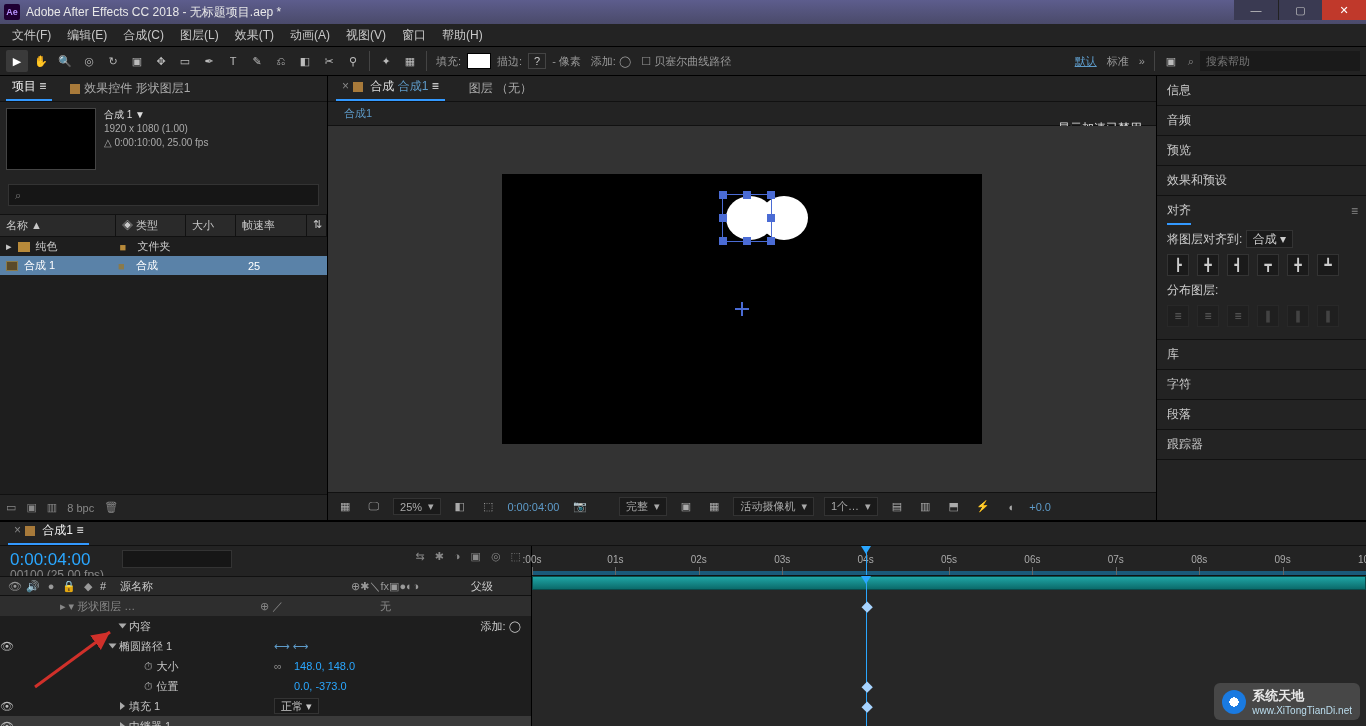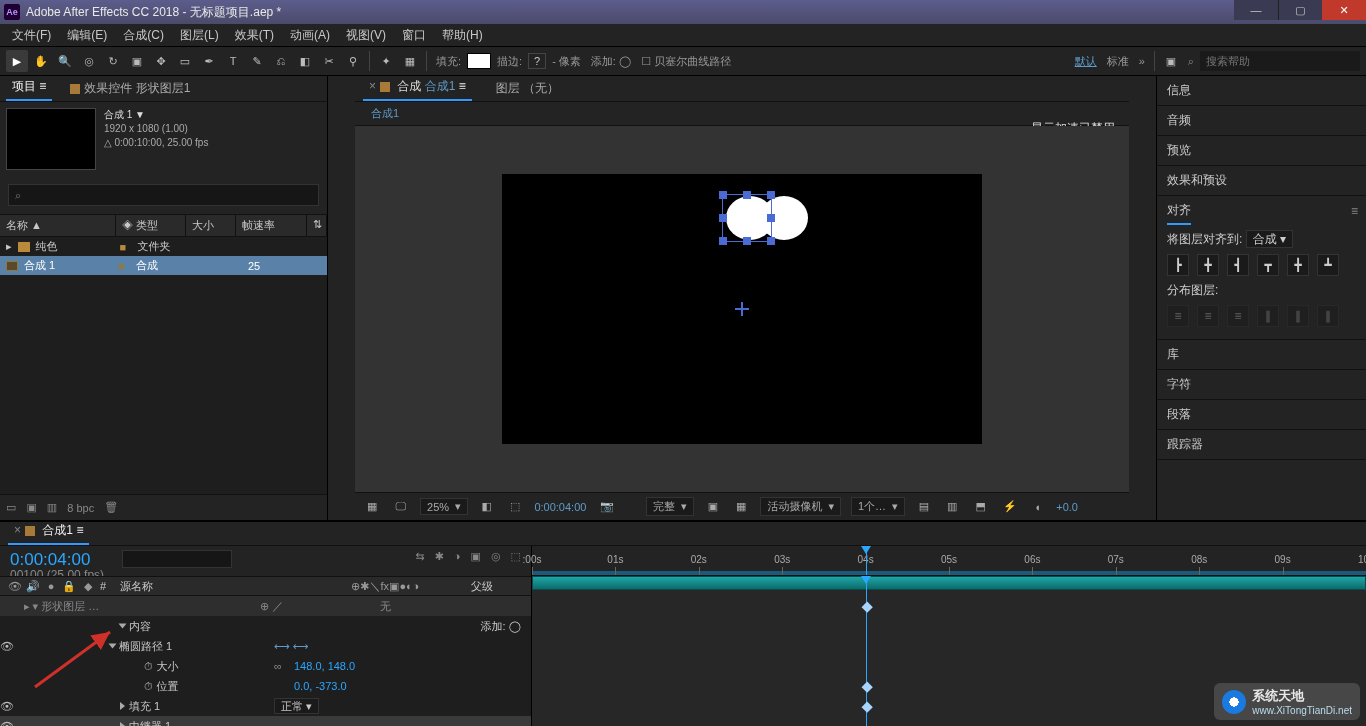--- a/index.html
+++ b/index.html
@@ -24,21 +24,21 @@
 .toolbar .tool { width: 22px; height: 22px; display: flex; align-items: center; justify-content: center; color: #bbb; border-radius: 2px; }
 .toolbar .tool.active { background: #3a3a3a; color: #fff; }
 .toolbar .sep { width: 1px; height: 20px; background: #444; margin: 0 3px; }
 .opttext { color: #999; margin: 0 4px; }
 .swatch { width: 24px; height: 16px; background: #fff; border: 1px solid #000; }
 .swatch-q { width: 18px; height: 16px; border: 1px solid #444; display: flex; align-items: center; justify-content: center; }
 .opttext.accent { color: #5e9bc9; text-decoration: underline; }
 .searchbox { flex: 1; max-width: 160px; height: 20px; background: #1a1a1a; border: none; color: #888; padding: 0 6px; font-size: 11px; }
 
 
-.main { display: flex; height: 444px; gap: 27px; }
+.main { display: flex; height: 444px; }
 .left { width: 328px; background: #232323; border-right: 1px solid #000; display: flex; flex-direction: column; }
 .center { flex: 1; background: #232323; display: flex; flex-direction: column; position: relative; }
 .right { width: 210px; background: #232323; border-left: 1px solid #000; display: flex; flex-direction: column; }
 
 
 .ptabs { height: 26px; display: flex; align-items: flex-end; padding: 0 6px; gap: 12px; border-bottom: 1px solid #111; }
 .ptab { padding: 4px 6px; color: #aaa; font-size: 12px; }
 .ptab.active { color: #eee; border-bottom: 2px solid #3399ff; }
 .ptab .x { color: #888; margin-right: 4px; }
 .ptab .layericon { display:inline-block; width:10px; height:10px; background:#a87a3a; margin-right:4px; vertical-align:middle;}
@@ -349,21 +349,21 @@
             <span class="swi">🔒</span>
           </div>
         <div style="width:16px;color:#999">◆</div>
         <div style="width:16px">#</div>
         <div style="flex:1;padding-left:4px">源名称</div>
         <div style="width:120px;color:#999">⊕✱＼fx▣●◐◑</div>
         <div style="width:60px">父级</div>
       </div>
       <div class="tl-rows">
         <div class="tl-row" style="background:#2e2e2e">
-          <div class="lv" style="padding-left:24px;width:260px;color:#888">▸ ▾ 形状图层 …</div>
+          <div class="lv" style="padding-left:60px;width:260px;color:#888">▸ ▾ 形状图层 …</div>
           <div style="width:120px;color:#888">⊕ ／ </div>
           <div style="width:60px;color:#888">无</div>
         </div>
         <div class="tl-row">
           <div class="lv" style="padding-left:120px">
               <span class="tri down"></span> 
               <span>内容</span>
             </div>
           <div style="flex:1"></div>
           <div style="width:140px;text-align:right;padding-right:10px">添加: ◯</div>

